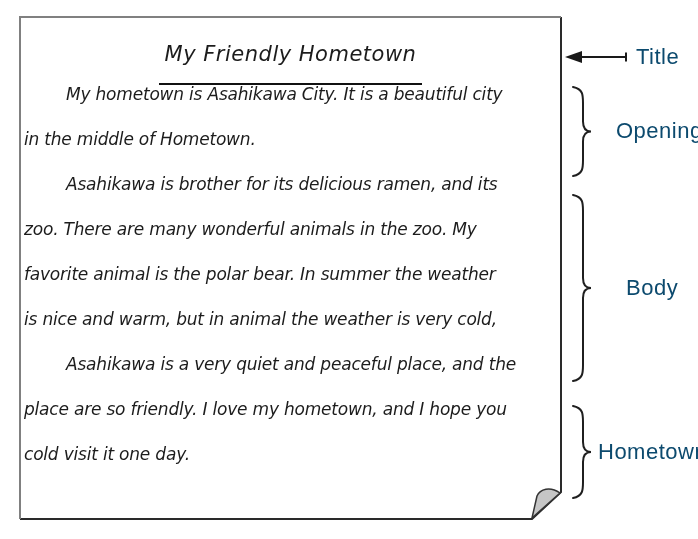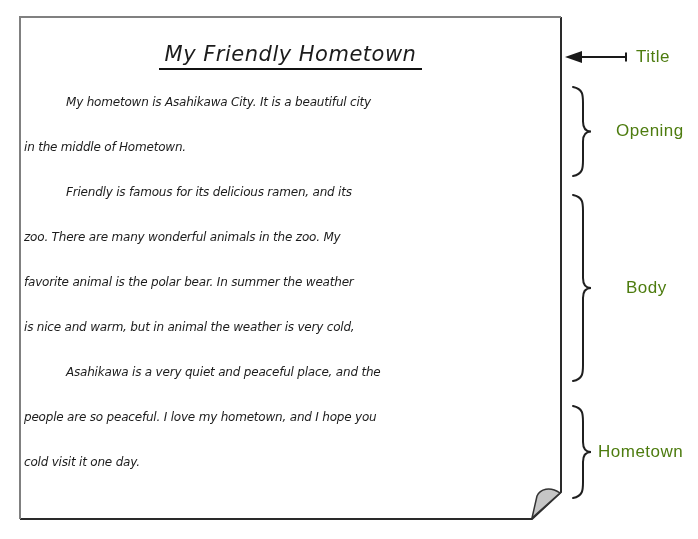--- a/index.html
+++ b/index.html
@@ -30,44 +30,44 @@
   .doc-title-row {
     position: absolute;
     left: 0; top: 26px; width: 543px;
     text-align: center;
   }
   .doc-title {
     display: inline-block;
     font-size: 21px;
     letter-spacing: 0.5px;
     border-bottom: 2px solid #111111;
-    padding: 0 6px 2px 6px;
+    padding: 0 6px 17px 6px;
     white-space: nowrap;
   }
   .essay {
     position: absolute;
-    left: 5px; top: 64px; width: 536px;
-    font-size: 12px;
+    left: 5px; top: 56px; width: 536px;
+    font-size: 17px;
     letter-spacing: -0.2px;
   }
   .line {
     height: 45px;
     line-height: 45px;
     white-space: nowrap;
   }
   .line.indent { padding-left: 42px; }
 
   
   .callout-label {
     position: absolute;
     font-family: "Liberation Sans", sans-serif;
-    font-size: 17px;
+    font-size: 22px;
     line-height: 26px;
     letter-spacing: 0.5px;
-    color: #4d7c0f;
+    color: #0c4a6e;
     white-space: nowrap;
   }
   #label-title   { left: 636px; top: 44px; }
   #label-opening { left: 616px; top: 118px; }
   #label-body    { left: 626px; top: 275px; }
   #label-closing { left: 598px; top: 439px; }
 
   .callout-glyph { position: absolute; }
   #arrow-title   { left: 564px; top: 50px; }
   #brace-opening { left: 570px; top: 85px; }
@@ -88,26 +88,26 @@
       <path d="M541,477 C531,470 521,473 518,480 L513,502 Z" fill="#c6c6c6" stroke="#333333" stroke-width="1.5" stroke-linejoin="round"></path>
     </svg>
 
     <div class="page-content">
       <div class="doc-title-row">
         <span class="doc-title">My Friendly Hometown</span>
       </div>
       <div class="essay">
         <div class="line indent">My hometown is Asahikawa City. It is a beautiful city</div>
         <div class="line">in the middle of Hometown.</div>
-        <div class="line indent">Friendly is famous for its delicious ramen, and its</div>
+        <div class="line indent">Asahikawa is brother for its delicious ramen, and its</div>
         <div class="line">zoo. There are many wonderful animals in the zoo. My</div>
         <div class="line">favorite animal is the polar bear. In summer the weather</div>
         <div class="line">is nice and warm, but in animal the weather is very cold,</div>
         <div class="line indent">Asahikawa is a very quiet and peaceful place, and the</div>
-        <div class="line">people are so peaceful. I love my hometown, and I hope you</div>
+        <div class="line">place are so friendly. I love my hometown, and I hope you</div>
         <div class="line">cold visit it one day.</div>
       </div>
     </div>
   </div>
 
   <svg id="arrow-title" class="callout-glyph" width="70" height="14" viewBox="0 0 70 14">
     <polygon points="1,7 18,1 18,13" fill="#1a1a1a"></polygon>
     <line x1="16" y1="7" x2="62" y2="7" stroke="#1a1a1a" stroke-width="2"></line>
     <line x1="62" y1="2.5" x2="62" y2="11.5" stroke="#1a1a1a" stroke-width="2"></line>
   </svg>

